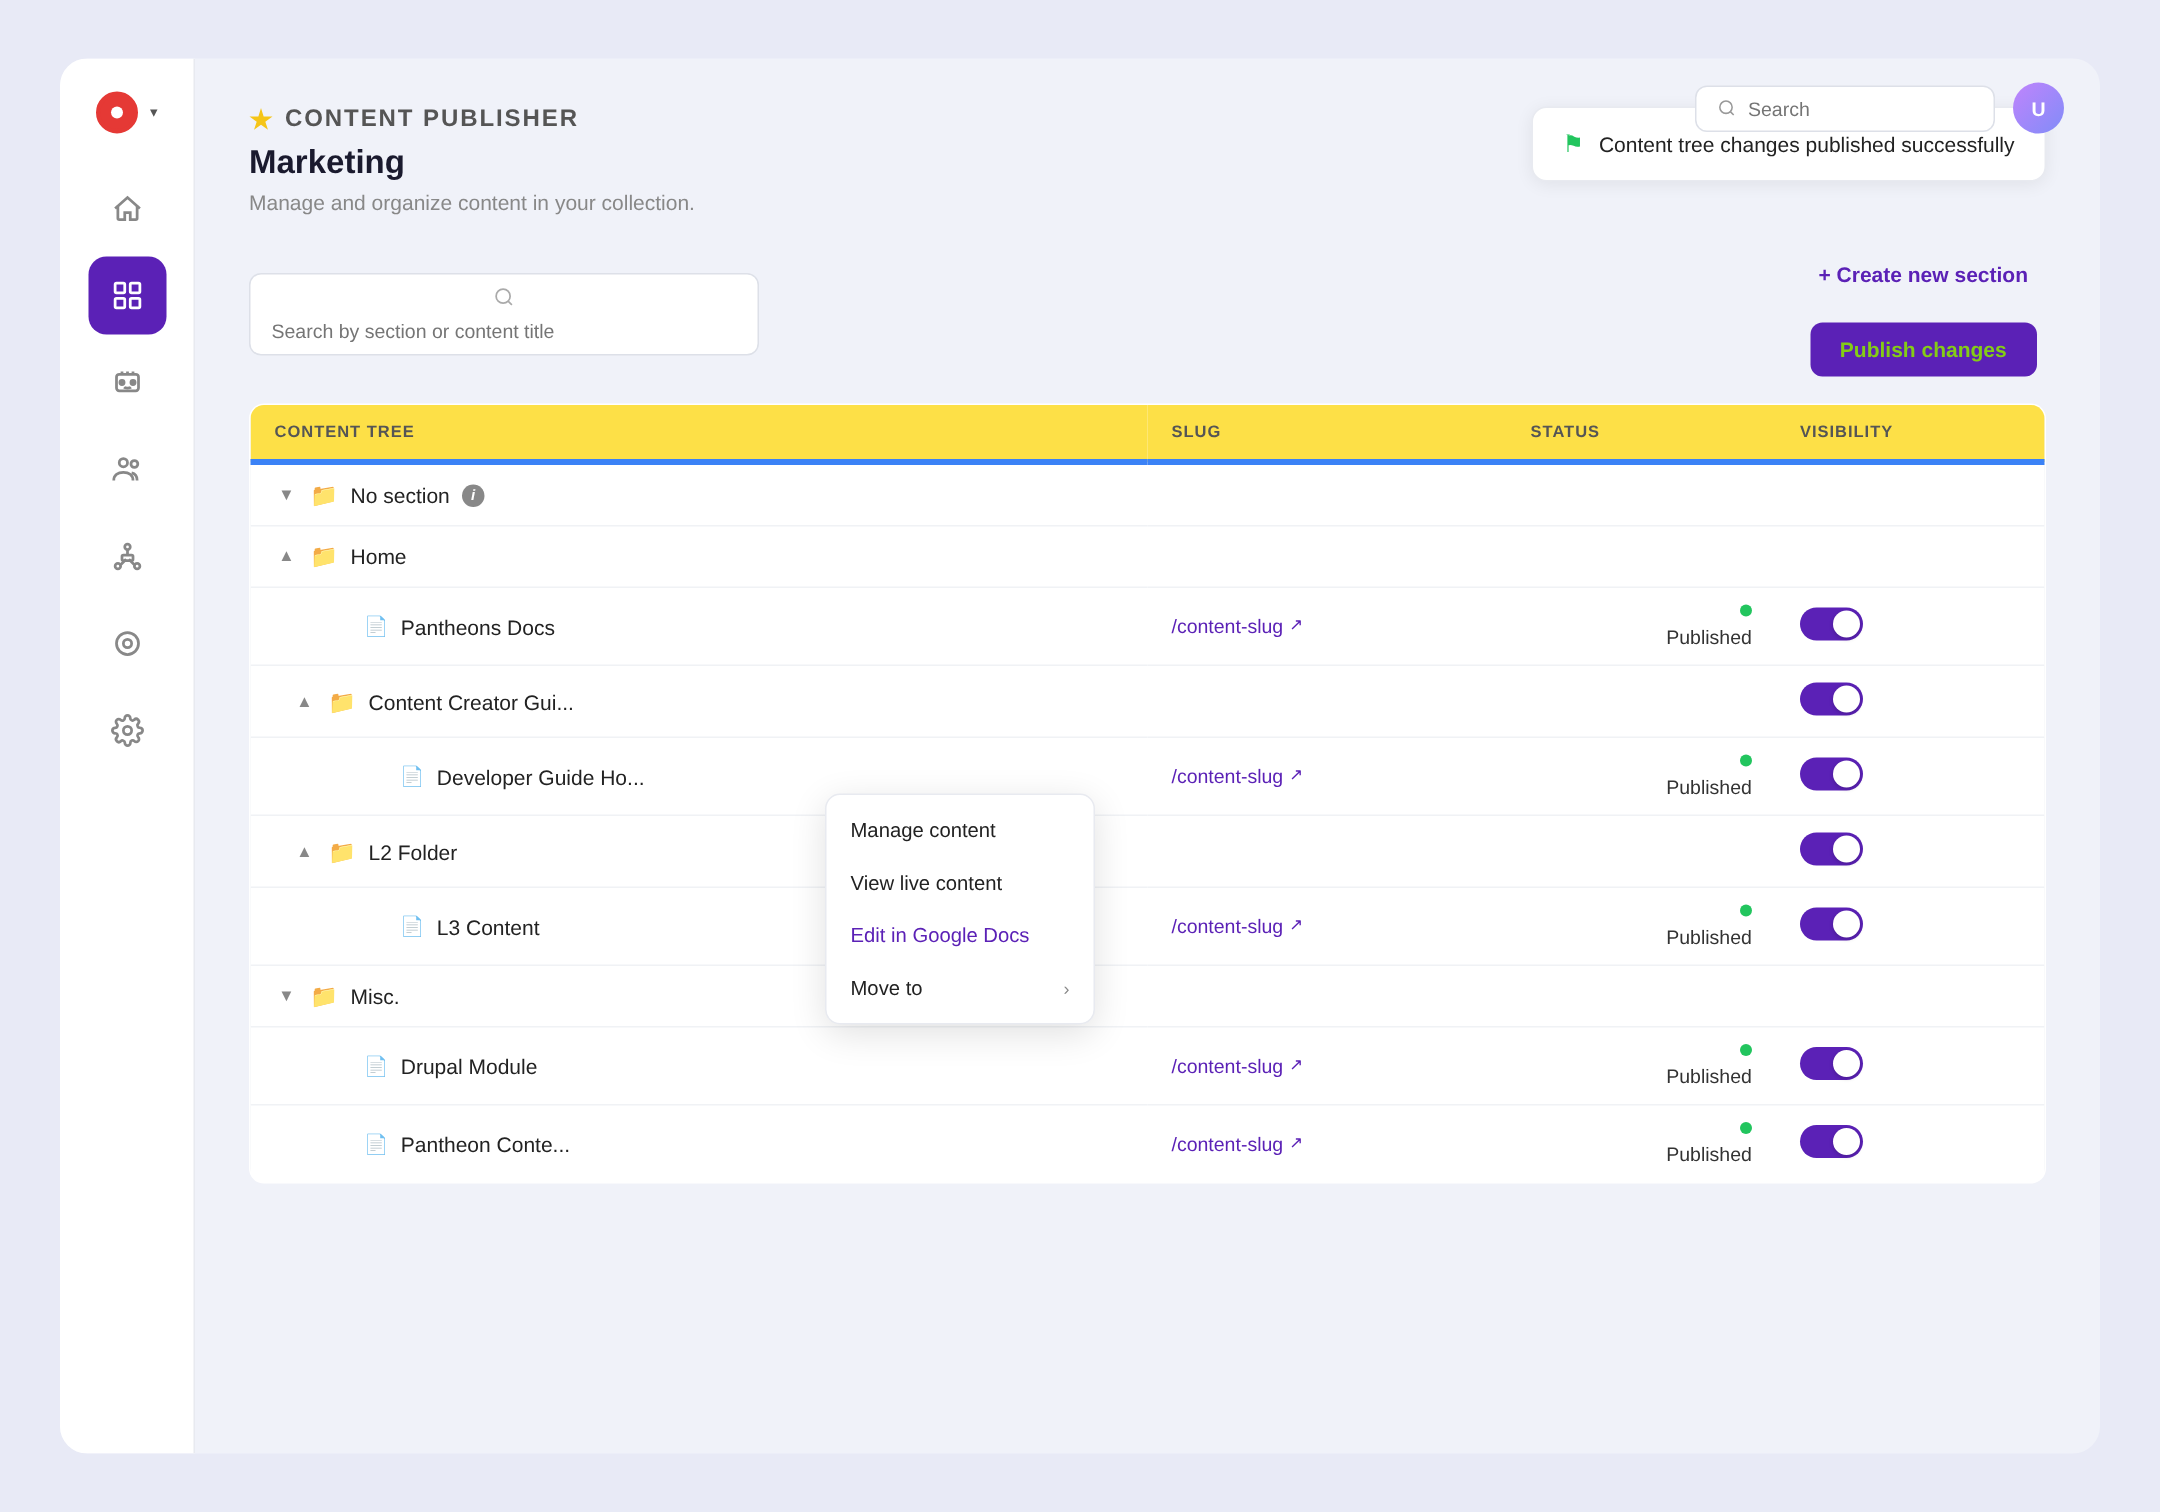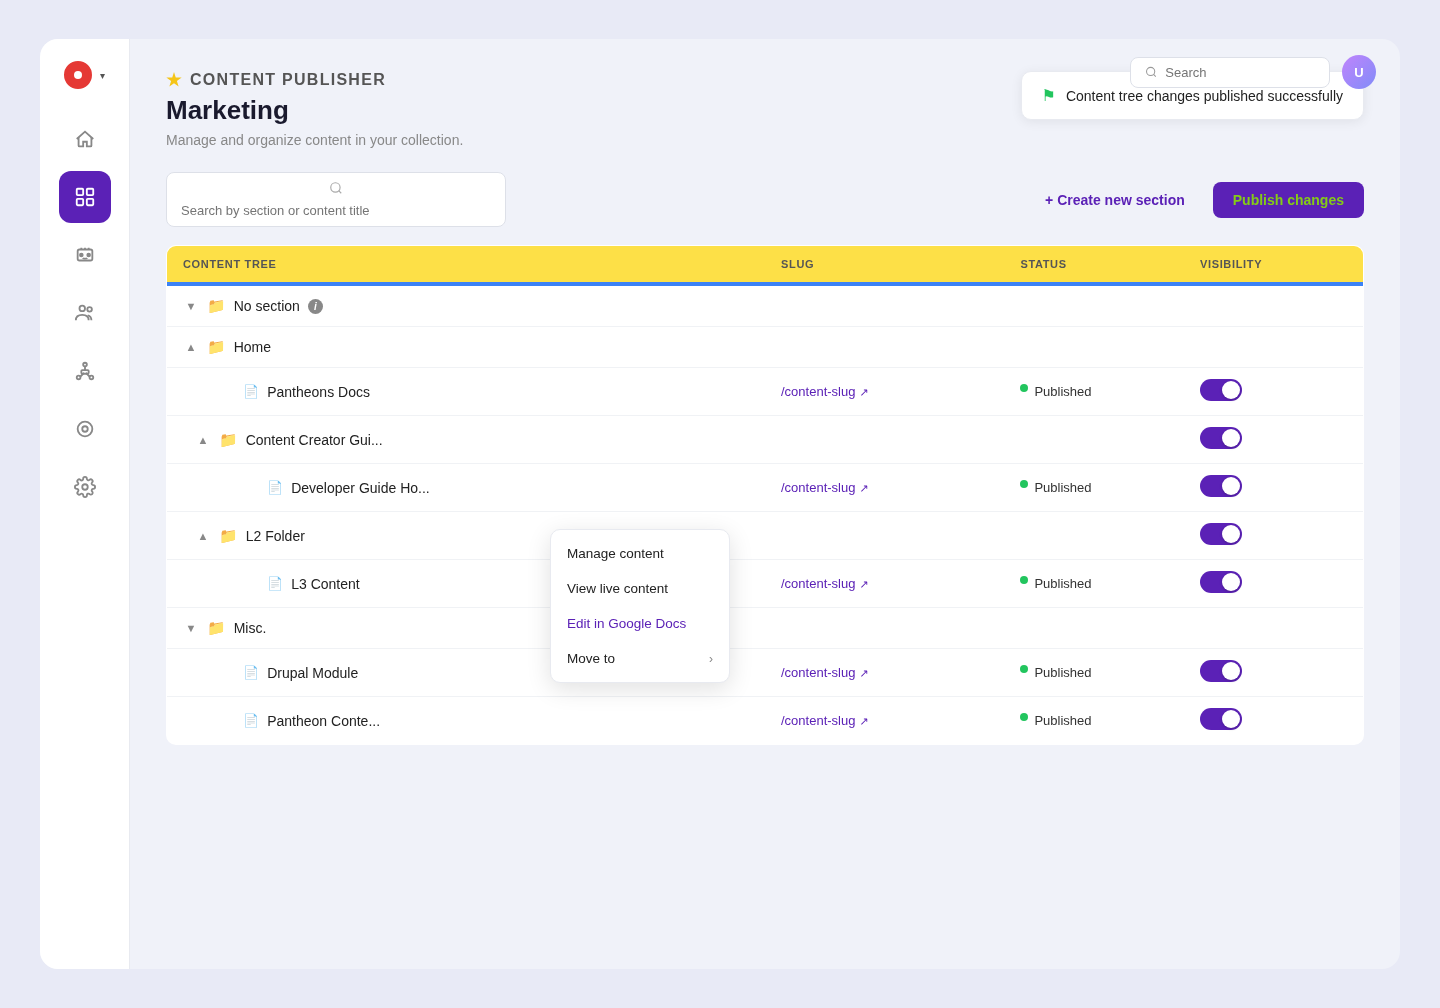--- a/index.html
+++ b/index.html
@@ -149,21 +149,21 @@
       margin-bottom: 6px;
     }
     .breadcrumb-text {
       font-size: 16px;
       font-weight: 700;
       letter-spacing: 0.08em;
       color: #555;
       text-transform: uppercase;
     }
     .page-title {
-      font-size: 26px;
+      font-size: 22px;
       font-weight: 800;
       color: #1a1a2e;
       margin-bottom: 6px;
     }
     .page-subtitle {
       font-size: 14px;
       color: #888;
     }
     
     .success-notification {
@@ -209,20 +209,21 @@
       outline: none;
       font-size: 13px;
       color: #555;
       width: 100%;
       background: transparent;
     }
     .toolbar-right {
       display: flex;
       align-items: center;
       gap: 16px;
+      flex-direction: column;
     }
     .create-section-btn {
       display: flex;
       align-items: center;
       gap: 6px;
       color: #5b21b6;
       font-size: 14px;
       font-weight: 600;
       cursor: pointer;
       background: none;
@@ -307,31 +308,32 @@
       align-items: center;
       justify-content: center;
       font-style: italic;
       font-weight: 700;
       cursor: pointer;
     }
     .slug-link {
       color: #5b21b6;
       font-size: 13px;
       display: flex;
-      align-items: flex-end;
+      align-items: flex-start;
       gap: 4px;
       text-decoration: none;
     }
     .ext-icon { font-size: 11px; color: #5b21b6; }
     .status-published {
       display: flex;
-      align-items: flex-start;
+      align-items: flex-end;
       gap: 6px;
       font-size: 13px;
       color: #333;
+      flex-direction: column;
     }
     .status-dot {
       width: 8px; height: 8px;
       border-radius: 50%;
       background: #22c55e;
     }
     .toggle {
       width: 42px; height: 22px;
       border-radius: 11px;
       background: #5b21b6;

